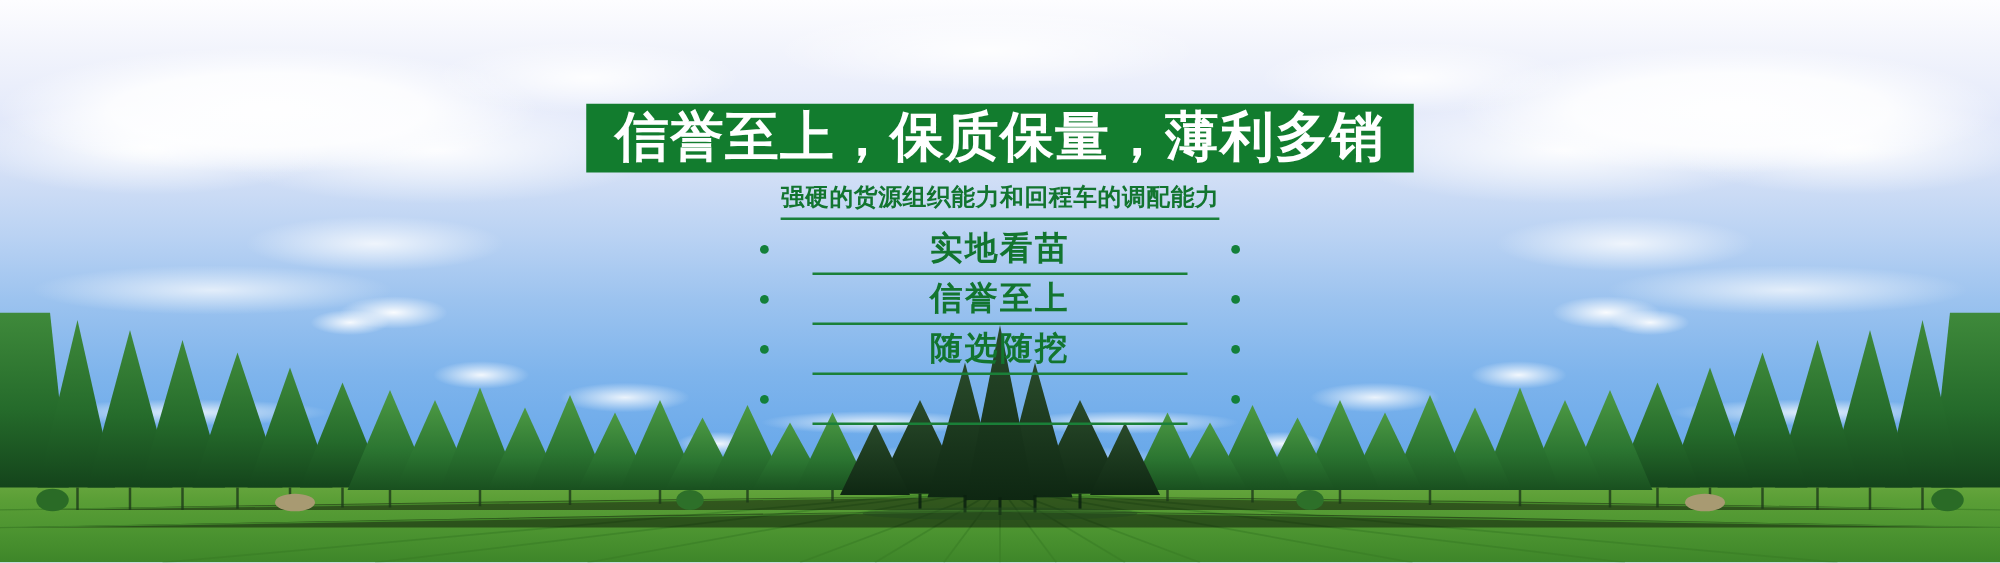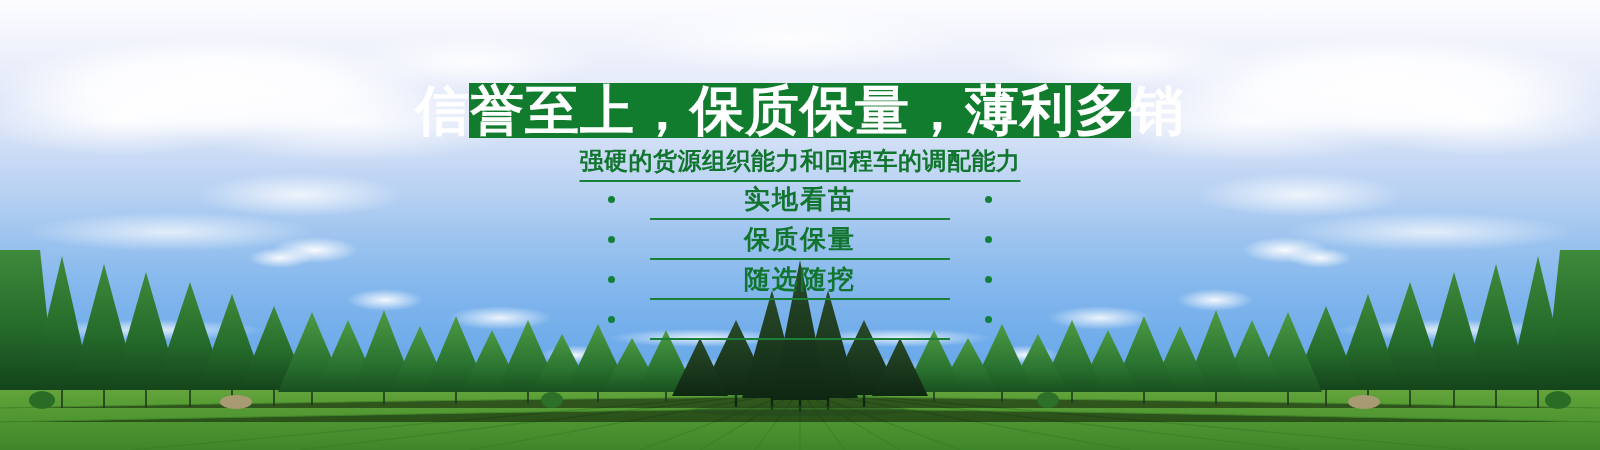--- a/index.html
+++ b/index.html
@@ -117,34 +117,34 @@
     width: 662px;
     height: 55px;
     background: #127C2E;
     display: flex;
     align-items: center;
     justify-content: center;
     box-sizing: border-box;
   }
   .title-text {
     color: #ffffff;
-    font-size: 54px;
+    font-size: 43px;
     font-weight: bold;
     letter-spacing: 1px;
     line-height: 1;
     white-space: nowrap;
   }
 
   .subtitle {
     position: absolute;
     left: 50%;
     transform: translateX(-50%);
     top: 145px;
     color: #12752F;
-    font-size: 24px;
+    font-size: 19px;
     font-weight: bold;
     letter-spacing: 0.5px;
     white-space: nowrap;
     padding-bottom: 3px;
     border-bottom: 2px solid #19803a;
   }
 
   .feature-list {
     position: absolute;
     left: 50%;
@@ -394,21 +394,21 @@
     <div class="feature-list">
 
       <div class="feature-row">
         <span class="dot left"></span>
         <span class="feature-label">实地看苗</span>
         <span class="dot right"></span>
       </div>
 
       <div class="feature-row">
         <span class="dot left"></span>
-        <span class="feature-label">保质保量</span>
+        <span class="feature-label">信誉至上</span>
         <span class="dot right"></span>
       </div>
 
       <div class="feature-row">
         <span class="dot left"></span>
         <span class="feature-label">随选随挖</span>
         <span class="dot right"></span>
       </div>
 
 

